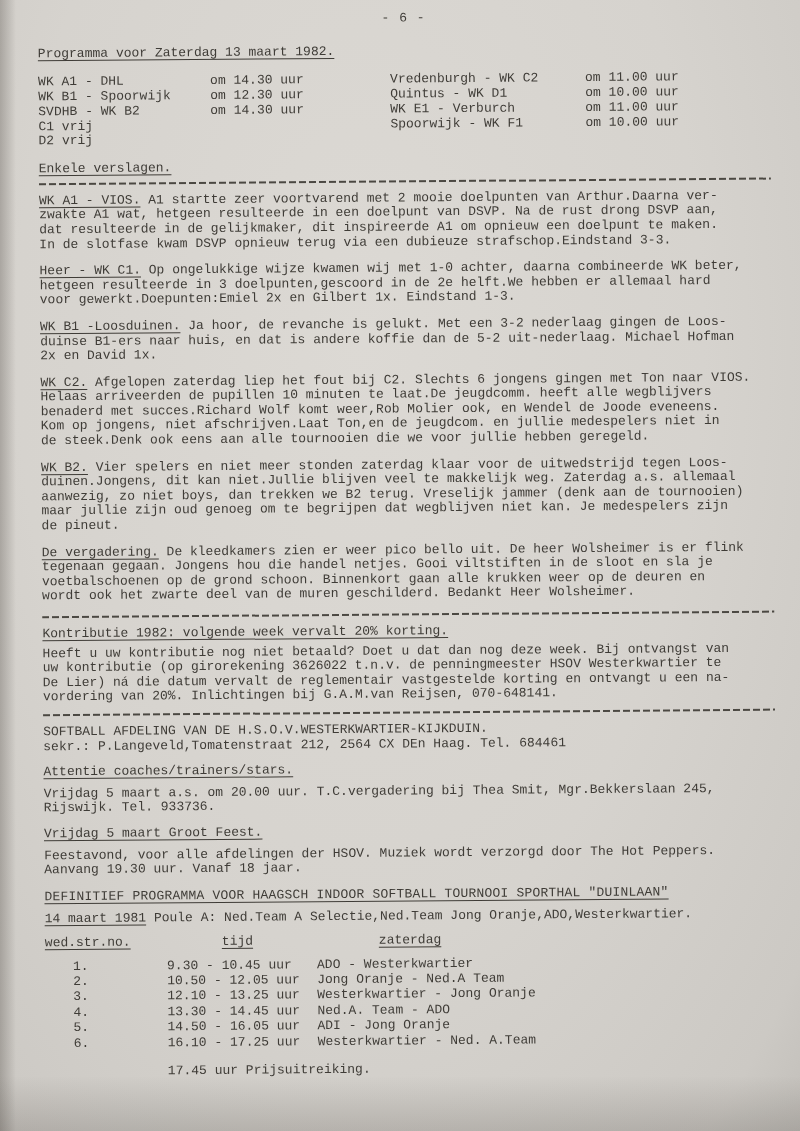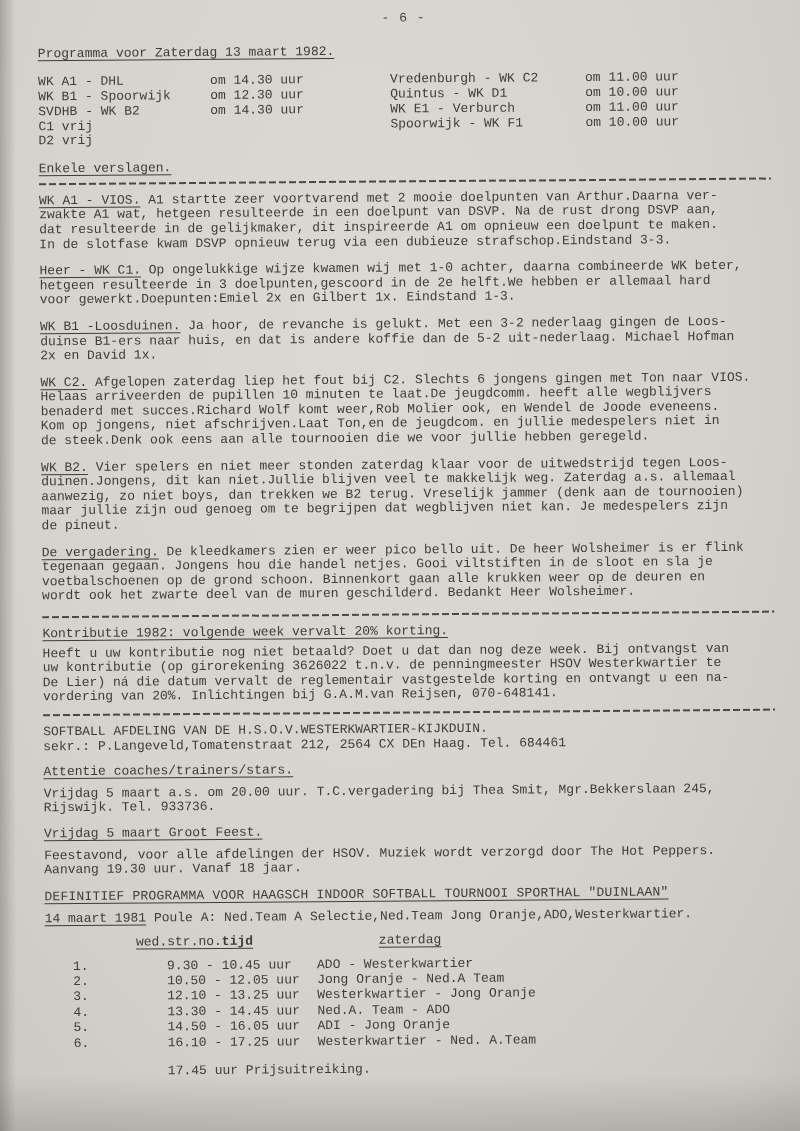--- a/index.html
+++ b/index.html
@@ -48,22 +48,22 @@
     background:repeating-linear-gradient(90deg,#4b4842 0 7px,transparent 7px 10px);
   }
   .para{margin-bottom:12px;}
   .kon-text{margin-bottom:9px;}
   .softball{margin-top:4px;margin-bottom:10px;}
   .subheading{margin:11px 0 7px 0;}
   .blocktext{margin-bottom:4px;}
   .tourney-heading{margin:12px 0 8px 0;letter-spacing:.2px;}
   .dateline{margin-bottom:9px;}
   .t-head{display:flex;margin-bottom:8px;}
-  .t-h1{width:177px;text-align:right;}
-  .t-h2{width:157px;font-weight:bold;}
+  .t-h1{width:177px;}
+  .t-h2{width:157px;}
   .t-row{display:flex;line-height:15.4px;}
   .t-no{width:122px;padding-left:28px;box-sizing:border-box;}
   .t-tijd{width:150px;white-space:pre;}
   .t-footer{margin-top:14px;margin-left:122px;}
 </style>
 </head>
 <body>
 
 <div class="paper">
   <div class="content">

